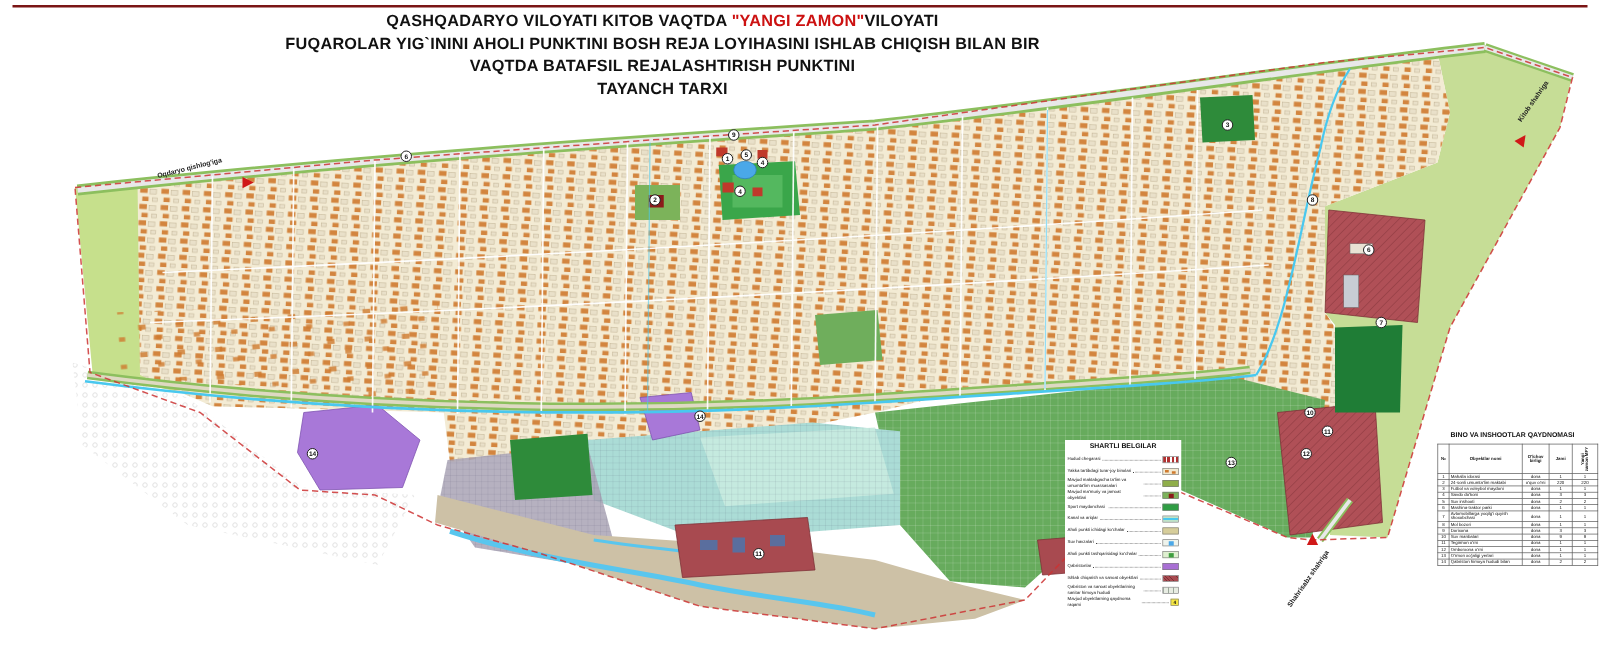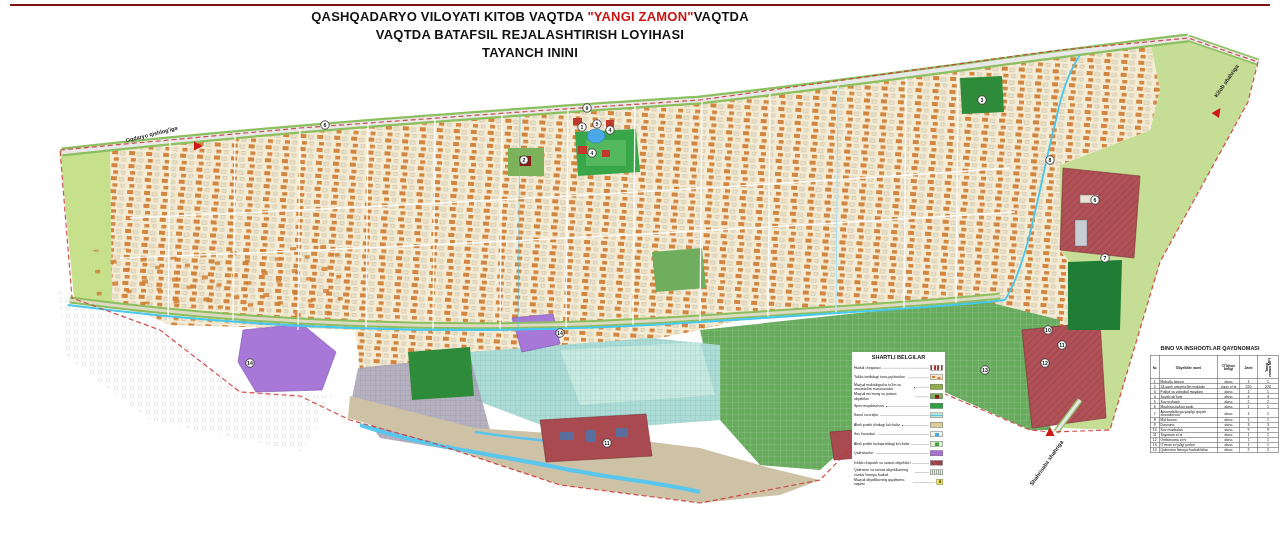--- a/index.html
+++ b/index.html
@@ -246,23 +246,24 @@
           <text x="560" y="334.9" text-anchor="middle" font-size="5.2" font-weight="bold" font-family="&quot;Liberation Sans&quot;, sans-serif" fill="#111">14</text>
         </g>
         <g>
           <circle cx="607" cy="443" r="4.2" fill="#ffffff" stroke="#222222" stroke-width="0.8"></circle>
           <text x="607" y="444.9" text-anchor="middle" font-size="5.2" font-weight="bold" font-family="&quot;Liberation Sans&quot;, sans-serif" fill="#111">11</text>
         </g>
       </g>
   </svg>
 
   <div class="title-block">
-    <div><span>QASHQADARYO VILOYATI KITOB VAQTDA </span><span class="hl">"YANGI ZAMON"</span><span>VAQTDA</span></div>
-    <div>VAQTDA BATAFSIL REJALASHTIRISH LOYIHASI</div>
-    <div>TAYANCH ININI</div>
+    <div><span>QASHQADARYO VILOYATI KITOB VAQTDA </span><span class="hl">"YANGI ZAMON"</span><span>VILOYATI</span></div>
+    <div>FUQAROLAR YIG`ININI AHOLI PUNKTINI BOSH REJA LOYIHASINI ISHLAB CHIQISH BILAN BIR</div>
+    <div>VAQTDA BATAFSIL REJALASHTIRISH PUNKTINI</div>
+    <div>TAYANCH TARXI</div>
   </div>
 
   <div class="legend">
     <div class="legend-title">SHARTLI BELGILAR</div>
     <div id="legend-items">
         <div class="lg-row">
           <span class="lg-label">Hudud chegarasi</span>
           <span class="lg-leader"></span>
           <span class="lg-swatch" style="background: repeating-linear-gradient(90deg, rgb(176, 48, 48) 0px, rgb(176, 48, 48) 4px, rgb(255, 255, 255) 4px, rgb(255, 255, 255) 7px);"></span>
         </div>

